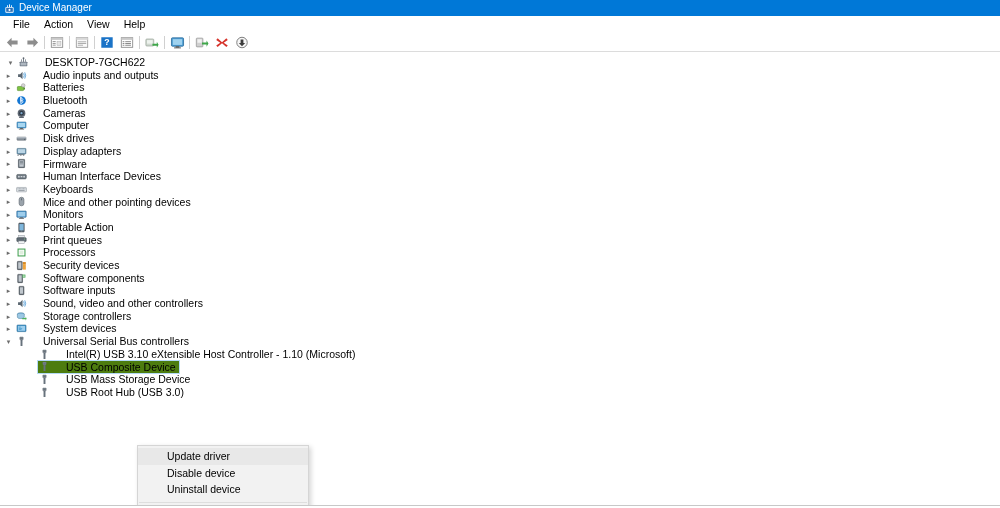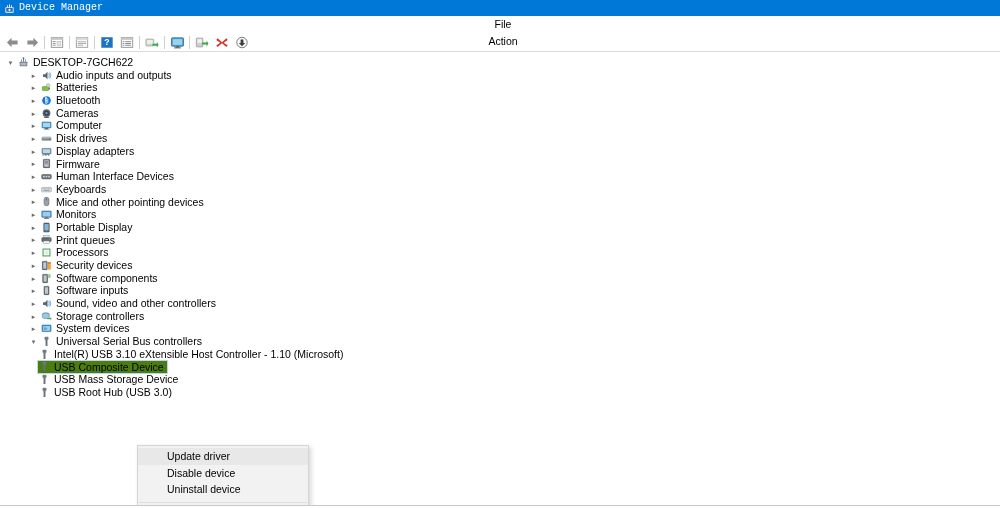--- a/index.html
+++ b/index.html
@@ -15,41 +15,39 @@
   
   #titlebar {
     height: 16px;
     background: #0078d7;
     display: flex;
     align-items: center;
     padding-left: 3px;
     color: #ffffff;
     font-size: 10px;
     user-select: none;
-    font-family: Liberation Mono, monospace;
   }
   #titlebar .tb-icon {
     width: 12px; height: 12px;
     margin-right: 4px;
     display: flex; align-items: center; justify-content: center;
     flex: 0 0 auto;
   }
   #titlebar .tb-text { line-height: 16px; }
 
   
   #menubar {
     height: 17px;
     background: #ffffff;
     display: flex;
     align-items: center;
     padding-left: 6px;
     font-size: 10.5px;
     color: #000000;
     user-select: none;
-    flex-direction: column;
   }
   #menubar .menu-item {
     padding: 1px 7px;
     line-height: 15px;
     cursor: default;
   }
 
   
   #toolbar {
     height: 19px;
@@ -99,24 +97,24 @@
     font-size: 7px;
     color: #6d6d6d;
     line-height: 1;
   }
   .row .ticon {
     width: 13px; height: 12px;
     flex: 0 0 13px;
     margin-right: 3px;
     display: flex; align-items: center; justify-content: center;
   }
-  .row .tlabel { line-height: 12.7px; }
+  .row .tlabel { line-height: 12.7px; margin-left: 12px; }
 
   .lvl0 { padding-left: 4px; }
-  .lvl1 { padding-left: 27px; }
+  .lvl1 { padding-left: 2px; }
   .lvl2 { padding-left: 38px; text-align: center; }
 
   .row.selected .sel-wrap {
     background: #4d7c0f;
     outline: 1px solid #b4d9f5;
   }
   .sel-wrap { display: flex; align-items: center; padding-right: 3px; }
 
   
   #ctxmenu {
@@ -462,21 +460,21 @@
 
     <div class="row lvl1">
       <span class="twisty">▸</span>
       <span class="ticon">
         <svg width="11" height="11" viewBox="0 0 16 16">
           <rect x="4" y="1.5" width="8" height="13" rx="1" fill="#5a6873" stroke="#3a444c" stroke-width="0.8"></rect>
           <rect x="5" y="3" width="6" height="9" fill="#7fb7dd"></rect>
           <rect x="6.8" y="12.6" width="2.4" height="0.9" rx="0.4" fill="#b8c0c7"></rect>
         </svg>
       </span>
-      <span class="tlabel">Portable Display</span>
+      <span class="tlabel">Portable Action</span>
     </div>
 
     <div class="row lvl1">
       <span class="twisty">▸</span>
       <span class="ticon">
         <svg width="11" height="11" viewBox="0 0 16 16">
           <rect x="4" y="2" width="8" height="3.4" fill="#e3e7ea" stroke="#8b9299" stroke-width="0.7"></rect>
           <rect x="1.2" y="5.4" width="13.6" height="5.6" rx="1" fill="#5f6a73" stroke="#3f474e" stroke-width="0.8"></rect>
           <rect x="4" y="10.2" width="8" height="3.8" fill="#f2f4f6" stroke="#8b9299" stroke-width="0.7"></rect>
           <circle cx="12.6" cy="7.2" r="0.8" fill="#8ed18e"></circle>

